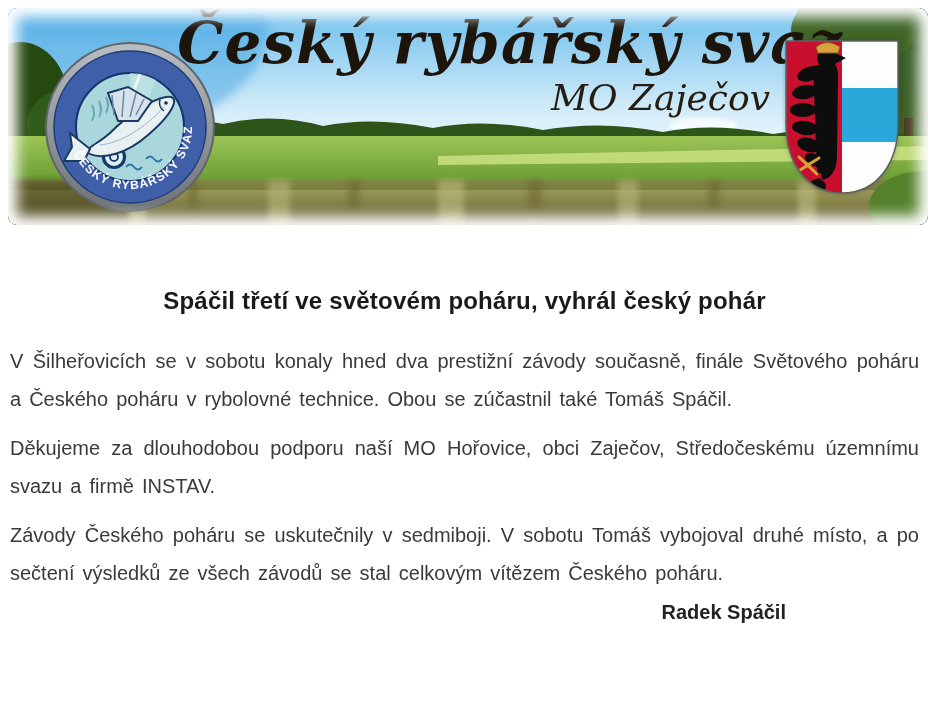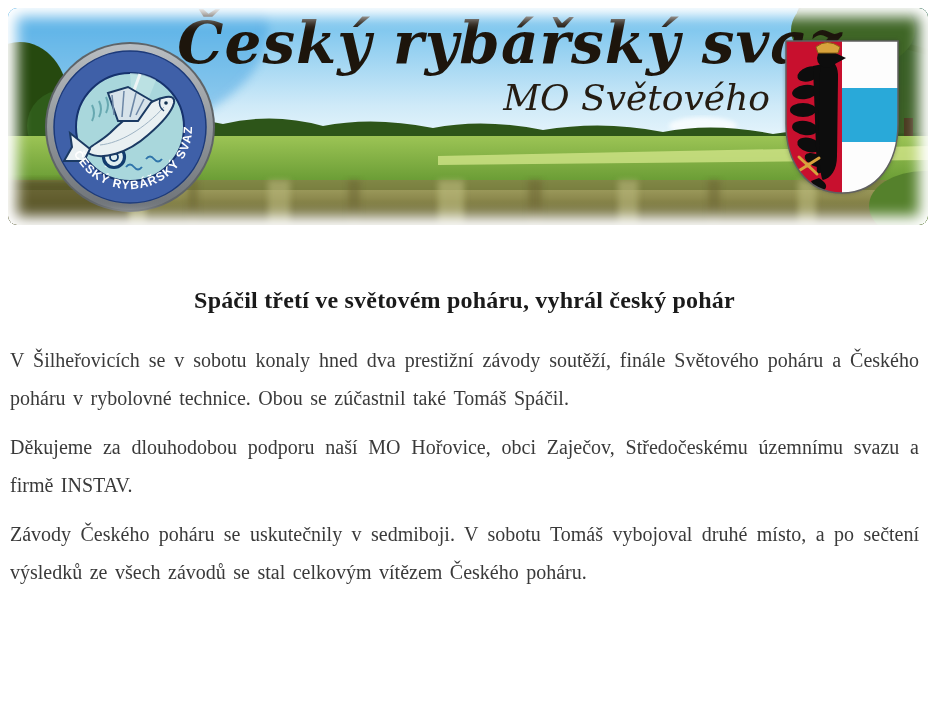--- a/index.html
+++ b/index.html
@@ -14,21 +14,21 @@
     font-family:"DejaVu Serif",serif;font-style:italic;font-weight:700;font-size:58px;
     color:#1d150c;letter-spacing:1px;line-height:1.0;}
   .banner-subtitle{position:absolute;top:72px;left:0;right:158px;text-align:right;
     font-family:"DejaVu Serif",serif;font-style:italic;font-weight:500;font-size:36px;
     color:#251c12;line-height:1.0;}
 
   .logo-wrap{position:absolute;left:36px;top:33px;width:172px;height:172px;}
   .shield-wrap{position:absolute;left:775px;top:30px;width:118px;height:158px;filter:drop-shadow(0 0 2px rgba(40,40,40,.35));}
 
   
-  .article{margin:62px 17px 6px 10px;font-family:Liberation Serif, serif;}
+  .article{margin:62px 17px 6px 10px;}
   .headline{font-size:24px;font-weight:700;text-align:center;color:#1a1a1a;margin:0 0 27px 0;letter-spacing:.2px;}
   .para{font-size:20px;line-height:38px;color:#3a3a3a;text-align:justify;margin:0 0 11px 0;word-spacing:2.5px;}
   .signature{font-size:20px;font-weight:700;color:#222;text-align:right;padding-right:133px;margin-top:-2px;}
 </style>
 </head>
 <body>
 
 <div class="banner">
 
   <svg class="photo" width="920" height="217" viewBox="0 0 920 217" preserveAspectRatio="none">
@@ -93,21 +93,21 @@
       <rect x="610" y="172" width="20" height="45" fill="#bdbc80"></rect>
       <rect x="700" y="172" width="12" height="45" fill="#6a6530"></rect>
       <rect x="790" y="172" width="18" height="45" fill="#c3c284"></rect>
     </g>
     <rect x="0" y="172" width="120" height="45" fill="#3f3a14" opacity="0.55" filter="url(#soft3)"></rect>
 
     <ellipse cx="916" cy="198" rx="55" ry="35" fill="#55812c"></ellipse>
   </svg>
 
   <div class="banner-title">Český rybářský svaz</div>
-  <div class="banner-subtitle">MO Světového</div>
+  <div class="banner-subtitle">MO Zaječov</div>
 
   <div class="logo-wrap">
     <svg width="172" height="172" viewBox="-86 -86 172 172">
       <defs>
         <linearGradient id="rimGrad" x1="0" y1="0" x2="0" y2="1">
           <stop offset="0" stop-color="#b9bec2"></stop>
           <stop offset="1" stop-color="#6d7277"></stop>
         </linearGradient>
         <path id="ringPath" d="M -56.2 26.2 A 62 62 0 0 0 59.9 -16"></path>
       </defs>
@@ -185,17 +185,18 @@
       <path d="M3,3 H115 V86 C115,124 95,155 59,155 C23,155 3,124 3,86 Z" fill="none" stroke="#606060" stroke-width="1.5"></path>
     </svg>
   </div>
 
   <div class="edge-fade"></div>
 </div>
 
 <div class="article">
   <h1 class="headline">Spáčil třetí ve světovém poháru, vyhrál český pohár</h1>
 
-  <p class="para">V Šilheřovicích se v sobotu konaly hned dva prestižní závody soutěží, finále Světového poháru a Českého poháru v rybolovné technice. Obou se zúčastnil také Tomáš Spáčil.</p>
+  <p class="para">V Šilheřovicích se v sobotu konaly hned dva prestižní závody současně, finále Světového poháru a Českého poháru v rybolovné technice. Obou se zúčastnil také Tomáš Spáčil.</p>
   <p class="para">Děkujeme za dlouhodobou podporu naší MO Hořovice, obci Zaječov, Středočeskému územnímu svazu a firmě INSTAV.</p>
   <p class="para">Závody Českého poháru se uskutečnily v sedmiboji. V sobotu Tomáš vybojoval druhé místo, a po sečtení výsledků ze všech závodů se stal celkovým vítězem Českého poháru.</p>
 
+  <div class="signature">Radek Spáčil</div>
 </div>
 
 </body></html>

